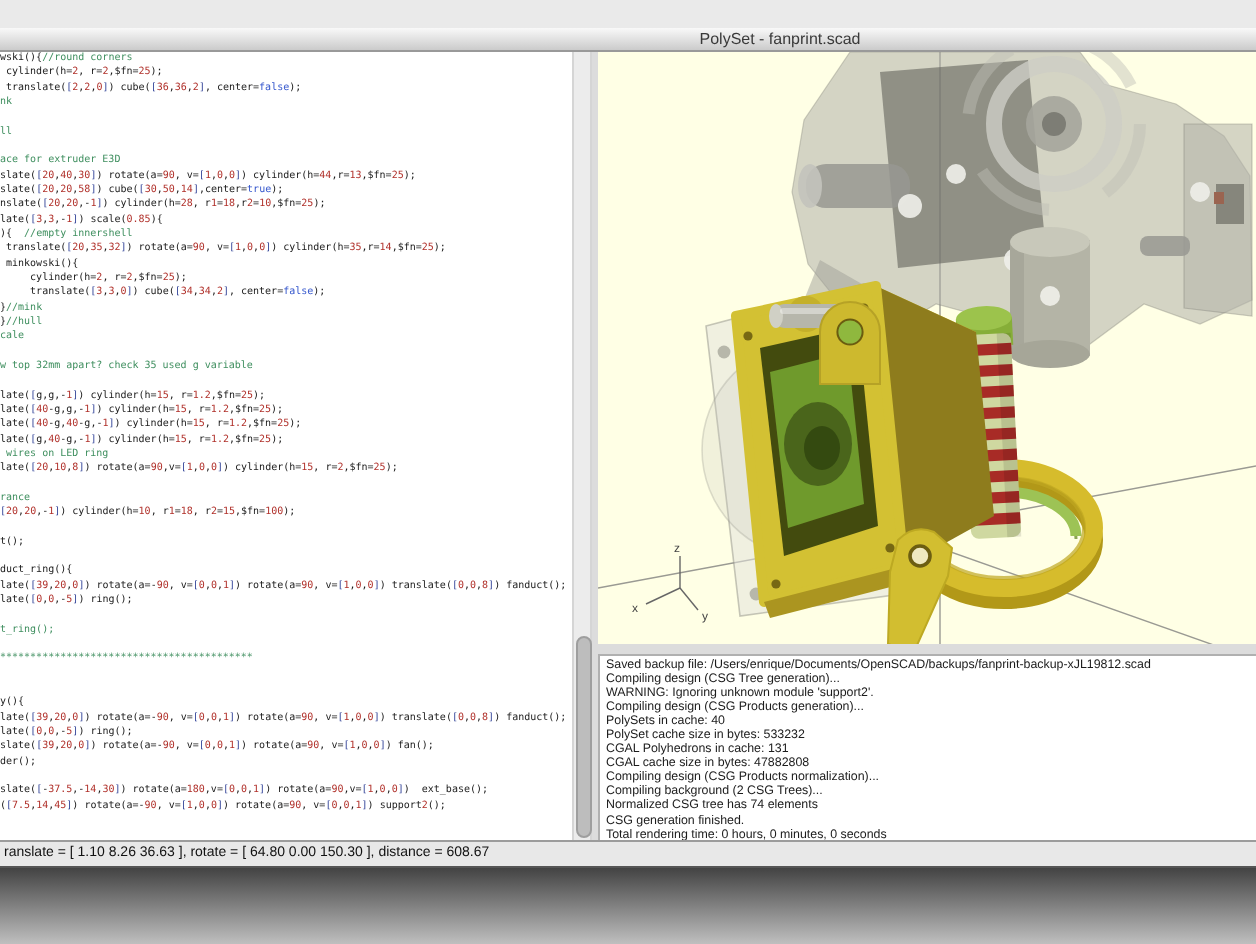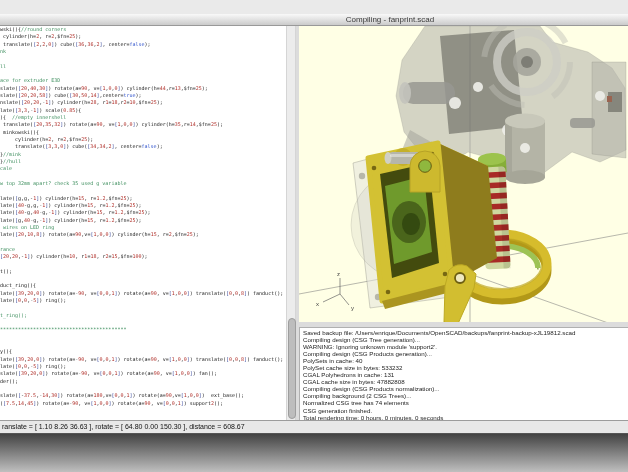--- a/index.html
+++ b/index.html
@@ -54,21 +54,21 @@
     position:absolute;left:0;top:434px;width:628px;height:38px;
     background:linear-gradient(#434343,#bfbfbf);
   }
 </style>
 </head>
 <body>
 
 <div class="desktop-top"></div>
 
 <div class="titlebar">
-  <div class="title">Compiling - fanprint.scad</div>
+  <div class="title">PolySet - fanprint.scad</div>
 </div>
 
 <div class="main">
 
   <div class="editor" id="editor">
       <div class="ln">wski(){<span class="c">//round corners</span></div>
       <div class="ln"> cylinder(h=<span class="n">2</span>, r=<span class="n">2</span>,$fn=<span class="n">25</span>);</div>
       <div class="ln"> translate(<span class="b">[</span><span class="n">2</span>,<span class="n">2</span>,<span class="n">0</span><span class="b">]</span>) cube(<span class="b">[</span><span class="n">36</span>,<span class="n">36</span>,<span class="n">2</span><span class="b">]</span>, center=<span class="k">false</span>);</div>
       <div class="ln"><span class="c">nk</span></div>
       <div class="ln">&nbsp;</div>

